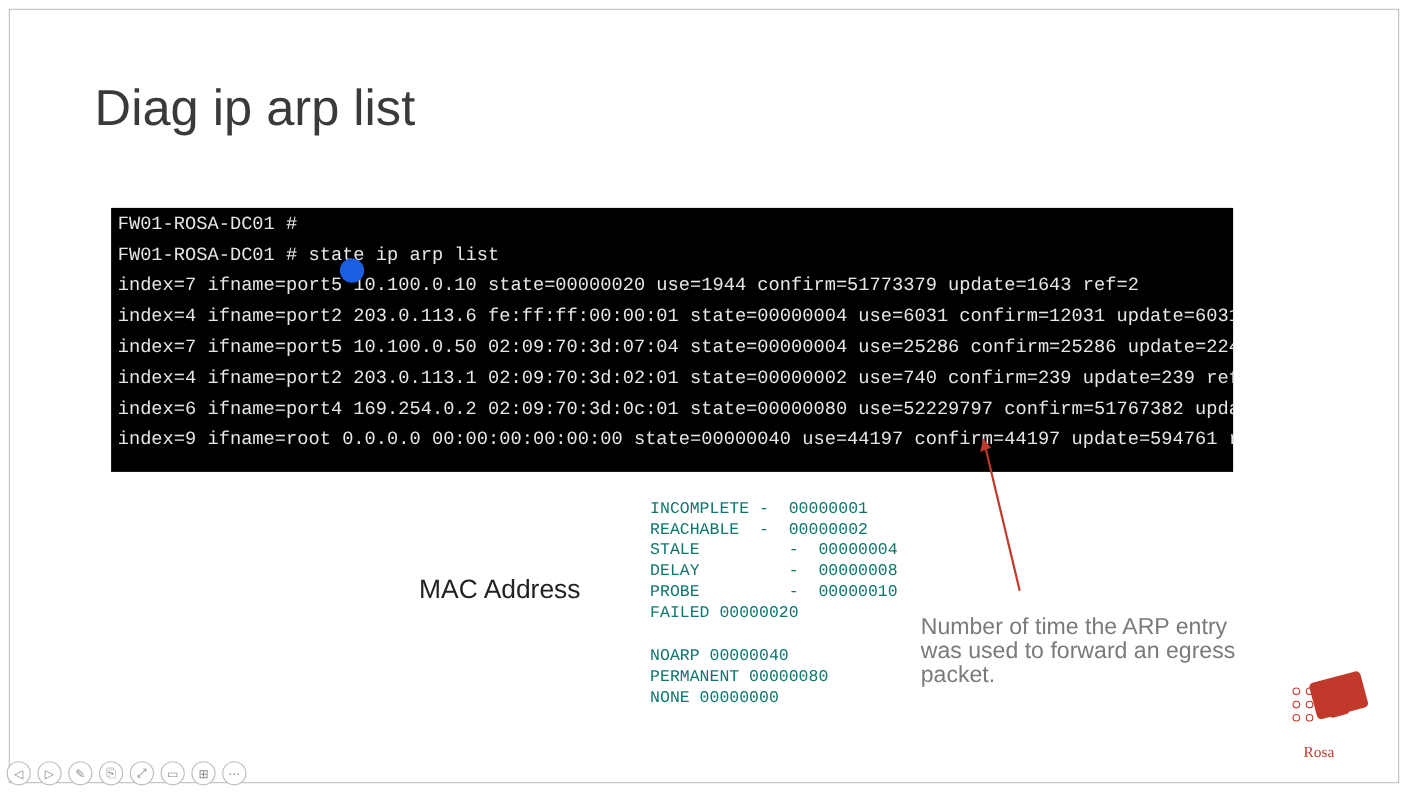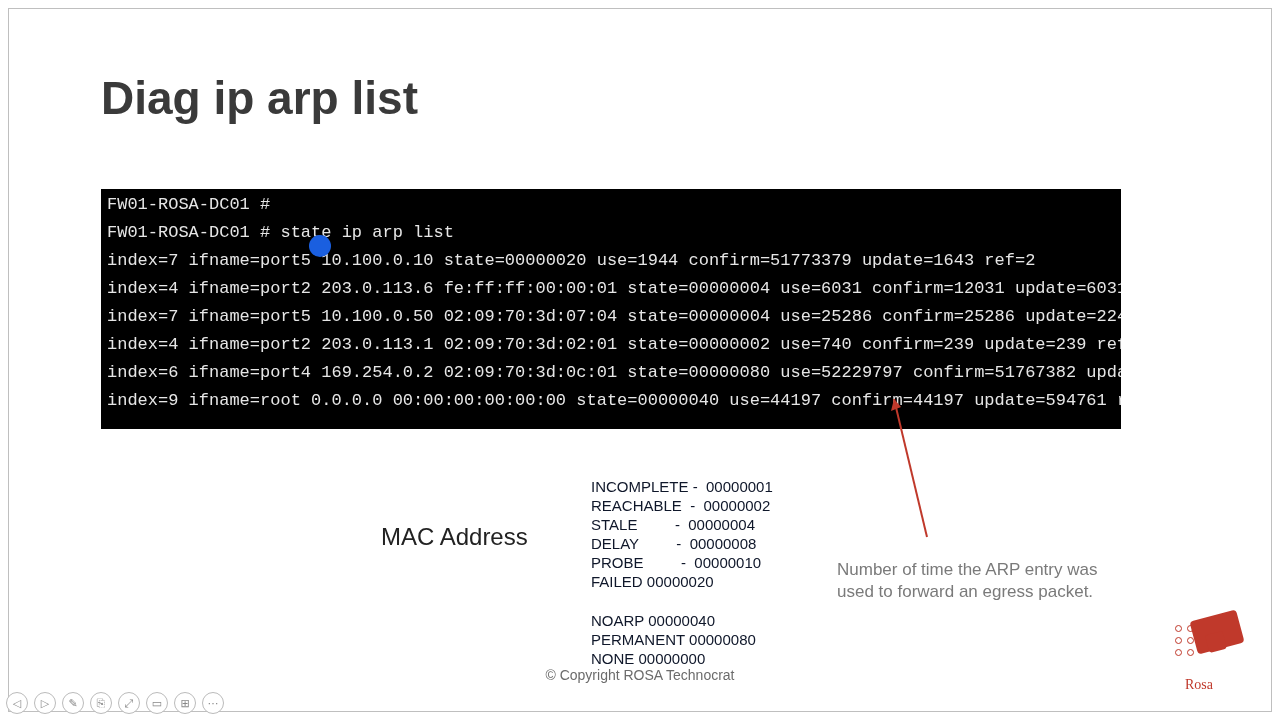--- a/index.html
+++ b/index.html
@@ -1,25 +1,25 @@
 <!DOCTYPE html>
 <html><head>
 <meta charset="utf-8">
 <style>
   * { box-sizing: border-box; margin: 0; padding: 0; }
   html, body { width: 1280px; height: 720px; background: #fff; font-family: "Segoe UI", Arial, sans-serif; color: #222; position: relative; overflow: hidden; }
   .slide { position: absolute; left: 8px; top: 8px; right: 8px; bottom: 8px; border: 1px solid #bfbfbf; }
-  .title { position: absolute; left: 92px; top: 62px; font-size: 46px; font-weight: 700; color: #3a3a3a; }
+  .title { position: absolute; left: 77px; top: 62px; font-size: 46px; font-weight: 400; color: #3a3a3a; }
   .terminal { position: absolute; left: 92px; top: 180px; width: 1020px; height: 240px; background: #000; color: #e6e6e6; font-family: "Courier New", monospace; font-size: 17px; line-height: 28px; padding: 2px 6px; overflow: hidden; white-space: pre; }
   .cursor-dot { position: absolute; left: 300px; top: 226px; width: 22px; height: 22px; background: #1a5fe0; border-radius: 50%; }
   .label-mac { position: absolute; left: 372px; top: 514px; font-size: 24px; color: #222; }
   .label-ifidx { position: absolute; left: 98px; top: 568px; font-size: 22px; color: #222; }
-  .state-block { position: absolute; left: 582px; top: 468px; font-size: 15px; line-height: 19px; color: #0f172a; font-family: Liberation Sans, sans-serif; white-space: pre; }
+  .state-block { position: absolute; left: 582px; top: 444px; font-size: 15px; line-height: 19px; color: #0f766e; font-family: Liberation Mono, monospace; white-space: pre; }
   .state-block .gap { display: block; height: 20px; }
-  .annotation { position: absolute; left: 828px; top: 550px; width: 300px; font-size: 17px; color: #7a7a7a; line-height: 22px; }
+  .annotation { position: absolute; left: 828px; top: 550px; width: 300px; font-size: 21px; color: #7a7a7a; line-height: 22px; }
   .copyright { position: absolute; left: 0; right: 0; bottom: 28px; text-align: center; font-size: 14px; color: #6b6b6b; }
   .arrow-svg { position: absolute; left: 870px; top: 378px; width: 60px; height: 160px; pointer-events: none; }
   .logo { position: absolute; right: 20px; bottom: 18px; width: 78px; height: 78px; }
   .logo .dots { position: absolute; left: 2px; top: 10px; }
   .logo .dot { width: 7px; height: 7px; border: 1.5px solid #c0392b; border-radius: 50%; position: absolute; background: #fff; }
   .logo .card { position: absolute; left: 20px; top: 0px; width: 48px; height: 34px; background: #c0392b; border-radius: 4px; transform: rotate(-15deg); }
   .logo .hand { position: absolute; left: 34px; top: 18px; width: 18px; height: 18px; background: #c0392b; border-radius: 3px; transform: rotate(-15deg); }
   .logo .txt { position: absolute; left: 12px; bottom: 0; font-size: 14px; color: #c0392b; font-family: serif; }
   .playbar { position: absolute; left: 6px; bottom: 6px; display: flex; gap: 6px; }
   .pbtn { width: 22px; height: 22px; border: 1px solid #bbb; border-radius: 50%; display: flex; align-items: center; justify-content: center; font-size: 11px; color: #888; background: #fff; }
@@ -53,21 +53,20 @@
 <span>PERMANENT 00000080</span>
 <span>NONE 00000000</span></div>
 
   <div class="annotation">Number of time the ARP entry was used to forward an egress packet.</div>
 
   <svg class="arrow-svg" viewBox="0 0 60 160">
     <path d="M 15 12 L 48 150" stroke="#c0392b" stroke-width="2" fill="none"></path>
     <path d="M 15 12 L 12 24 L 22 20 Z" fill="#c0392b"></path>
   </svg>
 
-  <div class="copyright">© Copyright ROSA Technocrat</div>
 
   <div class="logo">
     <div class="dots">
       <div class="dot" style="left:0;top:0"></div>
       <div class="dot" style="left:12px;top:0"></div>
       <div class="dot" style="left:0;top:12px"></div>
       <div class="dot" style="left:12px;top:12px"></div>
       <div class="dot" style="left:0;top:24px"></div>
       <div class="dot" style="left:12px;top:24px"></div>
     </div>

